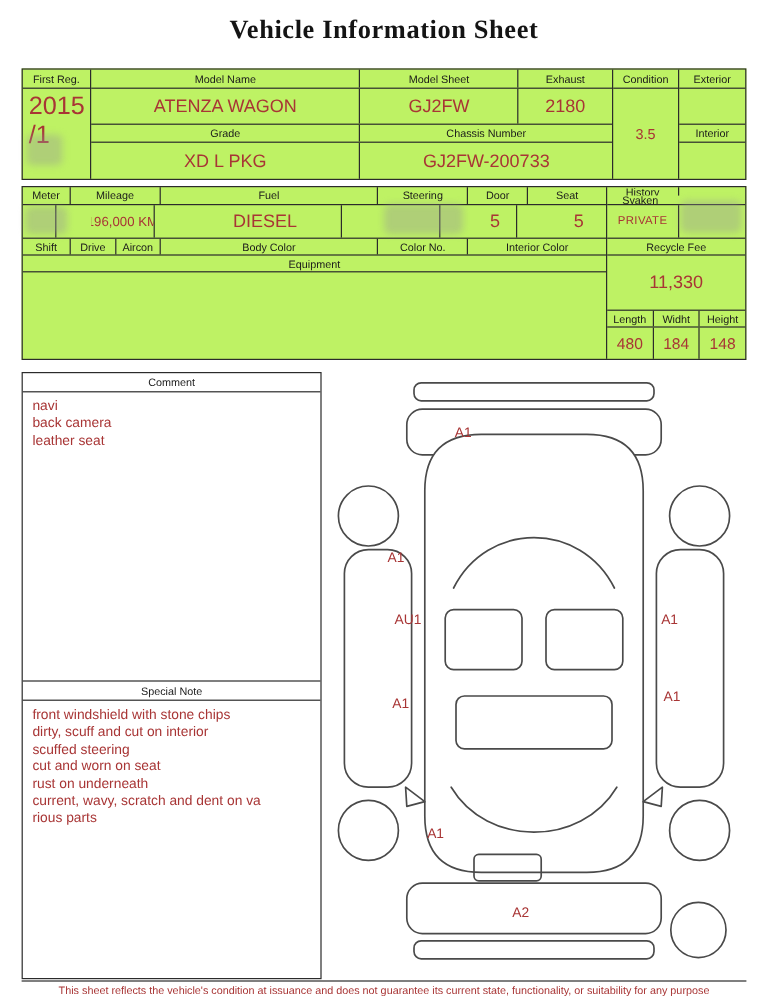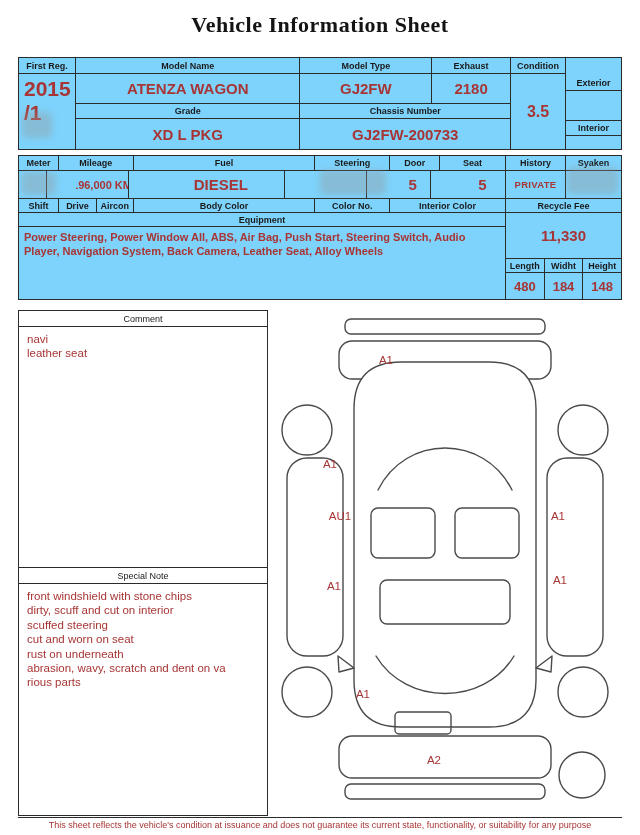--- a/index.html
+++ b/index.html
@@ -10,33 +10,33 @@
   }
   .page{
     position:relative;width:640px;height:835px;background:#ffffff;
     font-family:"Liberation Sans",sans-serif;margin:0 auto;overflow:hidden;
   }
   .title{
     position:absolute;top:12px;left:0;width:640px;text-align:center;
     font-family:"Liberation Serif",serif;font-size:22px;font-weight:600;
     color:#141414;letter-spacing:.5px;
   }
-  .tbl{position:absolute;border:1px solid var(--line);display:flex;background:#7dd3fc;font-weight:bold;}
+  .tbl{position:absolute;border:1px solid var(--line);display:flex;background:#bef264;}
   .col{display:flex;flex-direction:column;}
   .row{display:flex;}
   .br{border-right:1px solid var(--line);}
   .bb{border-bottom:1px solid var(--line);}
   .hdr{font-size:9px;color:#1a1a1a;display:flex;align-items:center;justify-content:center;white-space:nowrap;overflow:hidden;}
   .val{color:var(--red);display:flex;align-items:center;justify-content:center;white-space:nowrap;overflow:hidden;}
   .v15{font-size:15px;}
   .v13{font-size:13px;}
   .v11{font-size:11px;}
   .v10{font-size:9.5px;letter-spacing:.3px;}
   .firstreg{color:var(--red);font-size:21px;line-height:1.15;padding:3px 0 0 5px;}
-  .cond{font-size:16px;}
+  .cond{font-size:12px;}
   .equip-text{
     color:var(--red);font-size:11px;line-height:1.3;padding:3px 5px;
     text-align:left;display:block;overflow:hidden;
   }
   .panel{position:absolute;border:1px solid var(--line);background:#fff;}
   .freeform{color:var(--red);font-size:11.5px;line-height:1.25;padding:5px 8px;}
   .freeform div{white-space:nowrap;}
   .footer-rule{position:absolute;left:18px;top:817px;width:604px;border-top:1px solid var(--line);}
   .footer-text{
     position:absolute;left:18px;top:820px;width:604px;text-align:center;
@@ -61,21 +61,21 @@
       <div class="hdr bb" style="height:16px;">First Reg.</div>
       <div class="firstreg" style="flex:1;">
         <div>2015</div>
         <div>/1</div>
       </div>
     </div>
 
     <div class="col br" style="width:435px;">
       <div class="row bb" style="height:16px;">
         <div class="hdr br" style="width:225px;">Model Name</div>
-        <div class="hdr br" style="width:132px;">Model Type</div>
+        <div class="hdr br" style="width:132px;">Model Sheet</div>
         <div class="hdr" style="width:78px;">Exhaust</div>
       </div>
       <div class="row bb" style="height:30px;">
         <div class="val v15 br" style="width:225px;text-align:center;">ATENZA WAGON</div>
         <div class="val v15 br" style="width:132px;">GJ2FW</div>
         <div class="val v15" style="width:78px;">2180</div>
       </div>
       <div class="row bb" style="height:15px;">
         <div class="hdr br" style="width:225px;">Grade</div>
         <div class="hdr" style="width:210px;text-align:right;">Chassis Number</div>
@@ -84,21 +84,21 @@
         <div class="val v15 br" style="width:225px;">XD L PKG</div>
         <div class="val v15" style="width:210px;">GJ2FW-200733</div>
       </div>
     </div>
 
     <div class="row" style="width:110px;">
       <div class="col br" style="width:55px;">
         <div class="hdr bb" style="height:16px;">Condition</div>
         <div class="val cond" style="flex:1;">3.5</div>
       </div>
-      <div class="col" style="width:55px;margin-top:17px;">
+      <div class="col" style="width:55px;">
         <div class="hdr bb" style="height:16px;">Exterior</div>
         <div class="bb" style="height:30px;"></div>
         <div class="hdr bb" style="height:15px;">Interior</div>
         <div style="flex:1;"></div>
       </div>
     </div>
   </div>
 
   <div class="tbl" style="left:18px;top:155px;width:604px;height:145px;">
 
@@ -121,25 +121,24 @@
       </div>
       <div class="row bb" style="height:14px;">
         <div class="hdr br" style="width:40px;">Shift</div>
         <div class="hdr br" style="width:38px;">Drive</div>
         <div class="hdr br" style="width:37px;">Aircon</div>
         <div class="hdr br" style="width:182px;">Body Color</div>
         <div class="hdr br" style="width:75px;">Color No.</div>
         <div class="hdr" style="width:115px;">Interior Color</div>
       </div>
       <div class="hdr bb" style="height:14px;">Equipment</div>
-      <div class="equip-text" style="flex:1;">Power Steering, Power Window  All, ABS, Air Bag, Push Start, Steering Switch, Audio Player, Navigation System, Back Camera, Leather Seat, Alloy Wheels</div>
     </div>
 
     <div class="col" style="width:115px;">
-      <div class="row bb" style="height:15px;">
+      <div class="row bb" style="height:15px;flex-direction:column;">
         <div class="hdr br" style="width:60px;">History</div>
         <div class="hdr" style="width:55px;">Syaken</div>
       </div>
       <div class="row bb" style="height:28px;">
         <div class="val v10 br" style="width:60px;">PRIVATE</div>
         <div class="val" style="width:55px;"></div>
       </div>
       <div class="hdr bb" style="height:14px;">Recycle Fee</div>
       <div class="val v15 bb" style="height:46px;">11,330</div>
       <div class="row bb" style="height:14px;">
@@ -152,30 +151,31 @@
         <div class="val v13 br" style="flex:1;">184</div>
         <div class="val v13" style="flex:1;">148</div>
       </div>
     </div>
   </div>
 
   <div class="panel col" style="left:18px;top:310px;width:250px;height:506px;display:flex;">
     <div class="hdr bb" style="height:16px;">Comment</div>
     <div class="freeform bb" style="height:241px;">
       <div>navi</div>
+      <div>back camera</div>
       <div>leather seat</div>
     </div>
     <div class="hdr bb" style="height:16px;">Special Note</div>
     <div class="freeform" style="flex:1;">
       <div>front windshield with stone chips</div>
       <div>dirty, scuff and cut on interior</div>
       <div>scuffed steering</div>
       <div>cut and worn on seat</div>
       <div>rust on underneath</div>
-      <div>abrasion, wavy, scratch and dent on va</div>
+      <div>current, wavy, scratch and dent on va</div>
       <div>rious parts</div>
     </div>
   </div>
 
   <svg class="diagram" viewBox="0 0 354 504">
     <g fill="none" stroke="#4a4a4a" stroke-width="1.4" stroke-linejoin="round" stroke-linecap="round">
 
       <circle cx="39" cy="118" r="25"></circle>
       <circle cx="315" cy="118" r="25"></circle>
       <circle cx="39" cy="380" r="25"></circle>

